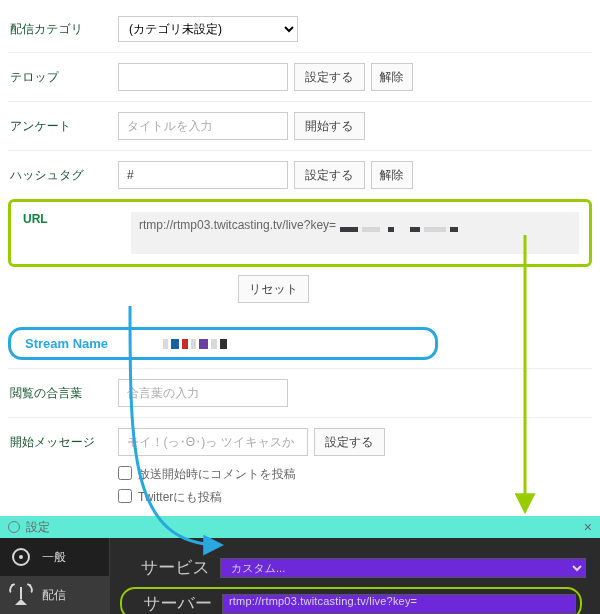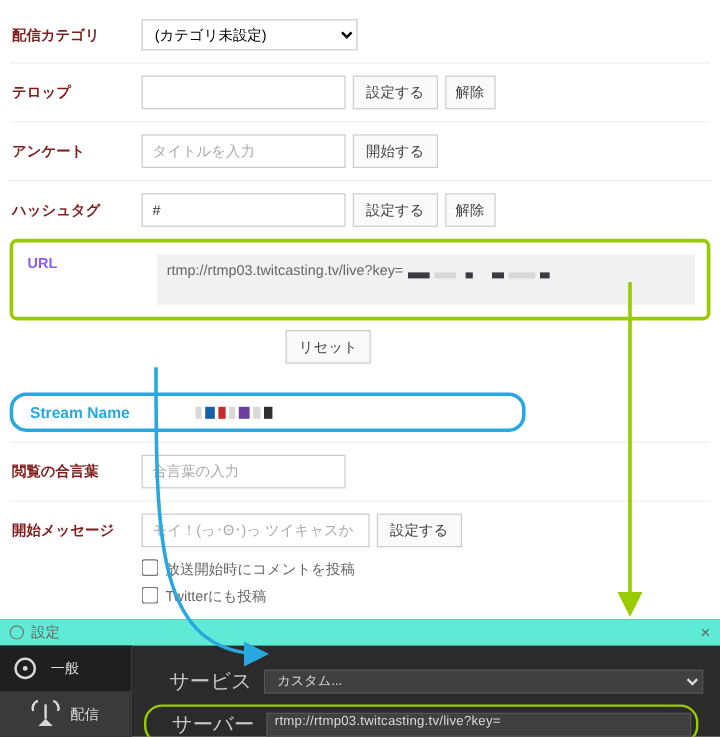--- a/index.html
+++ b/index.html
@@ -19,23 +19,22 @@
     display: flex;
     align-items: center;
     padding: 10px 0;
     border-top: 1px solid #eee;
   }
   .row:first-child { border-top: none; }
   .label {
     width: 110px;
     flex: 0 0 110px;
     font-size: 12px;
-    color: #7f1d1d;
+    color: #14532d;
     padding-left: 2px;
-    font-weight: bold;
   }
   .ctrl {
     flex: 1;
     display: flex;
     align-items: center;
     gap: 6px;
   }
   select.webselect {
     width: 180px; height: 26px;
     border: 1px solid #ccc;
@@ -73,21 +72,21 @@
 
   
   .urlbox {
     border: 3px solid #99cc00;
     border-radius: 6px;
     padding: 10px 10px;
     display: flex;
     align-items: flex-start;
     background: #fff;
   }
-  .urlbox .label { font-weight: bold; color: #8b5cf6; }
+  .urlbox .label { font-weight: bold; color: #15803d; }
   .urlvalue {
     flex: 1;
     background: #f1f1f1;
     color: #666;
     font-size: 12px;
     padding: 6px 8px;
     min-height: 42px;
     position: relative;
   }
   .urltxt { white-space: nowrap; }
@@ -172,21 +171,21 @@
     display: flex; flex-direction: column;
   }
   .sideitem {
     display: flex; align-items: center;
     gap: 10px;
     padding: 8px 10px;
     font-size: 12px;
     color: #d8d8d8;
     cursor: pointer;
   }
-  .sideitem.active { background: #3a3a3a; justify-content: center; }
+  .sideitem.active { background: #3a3a3a; }
   .sicon { width: 22px; height: 22px; position: relative; }
 
   
   .ic-gear::before, .ic-gear::after {
     content:""; position:absolute; top:50%; left:50%;
     width:14px; height:14px; border:2px solid #d8d8d8; border-radius:50%;
     transform: translate(-50%,-50%);
   }
   .ic-gear::after { width:4px; height:4px; background:#d8d8d8; border:none; }
 
@@ -217,21 +216,21 @@
   .frow {
     display:flex; align-items:center; gap:10px;
     margin-bottom: 8px;
   }
   .flabel {
     width: 86px; text-align: right;
     color:#c8c8c8; font-size:17px;
   }
   .obs select, .obs .obstxt {
     flex:1; height:20px;
-    background:#404040; border:1px solid #555;
+    background:#6d28d9; border:1px solid #555;
     color:#d8d8d8; font-size:11px;
     padding:0 6px;
   }
   .obs .obstxt { letter-spacing: .2px; white-space: nowrap; overflow: hidden; }
 
   
   .hl-green { border:2px solid #99cc00; border-radius:10px; padding:3px 4px; }
   .hlwrap { display:flex; align-items:center; gap:10px; width:100%; margin-left:-4px;border-radius:15px;}
 
   

